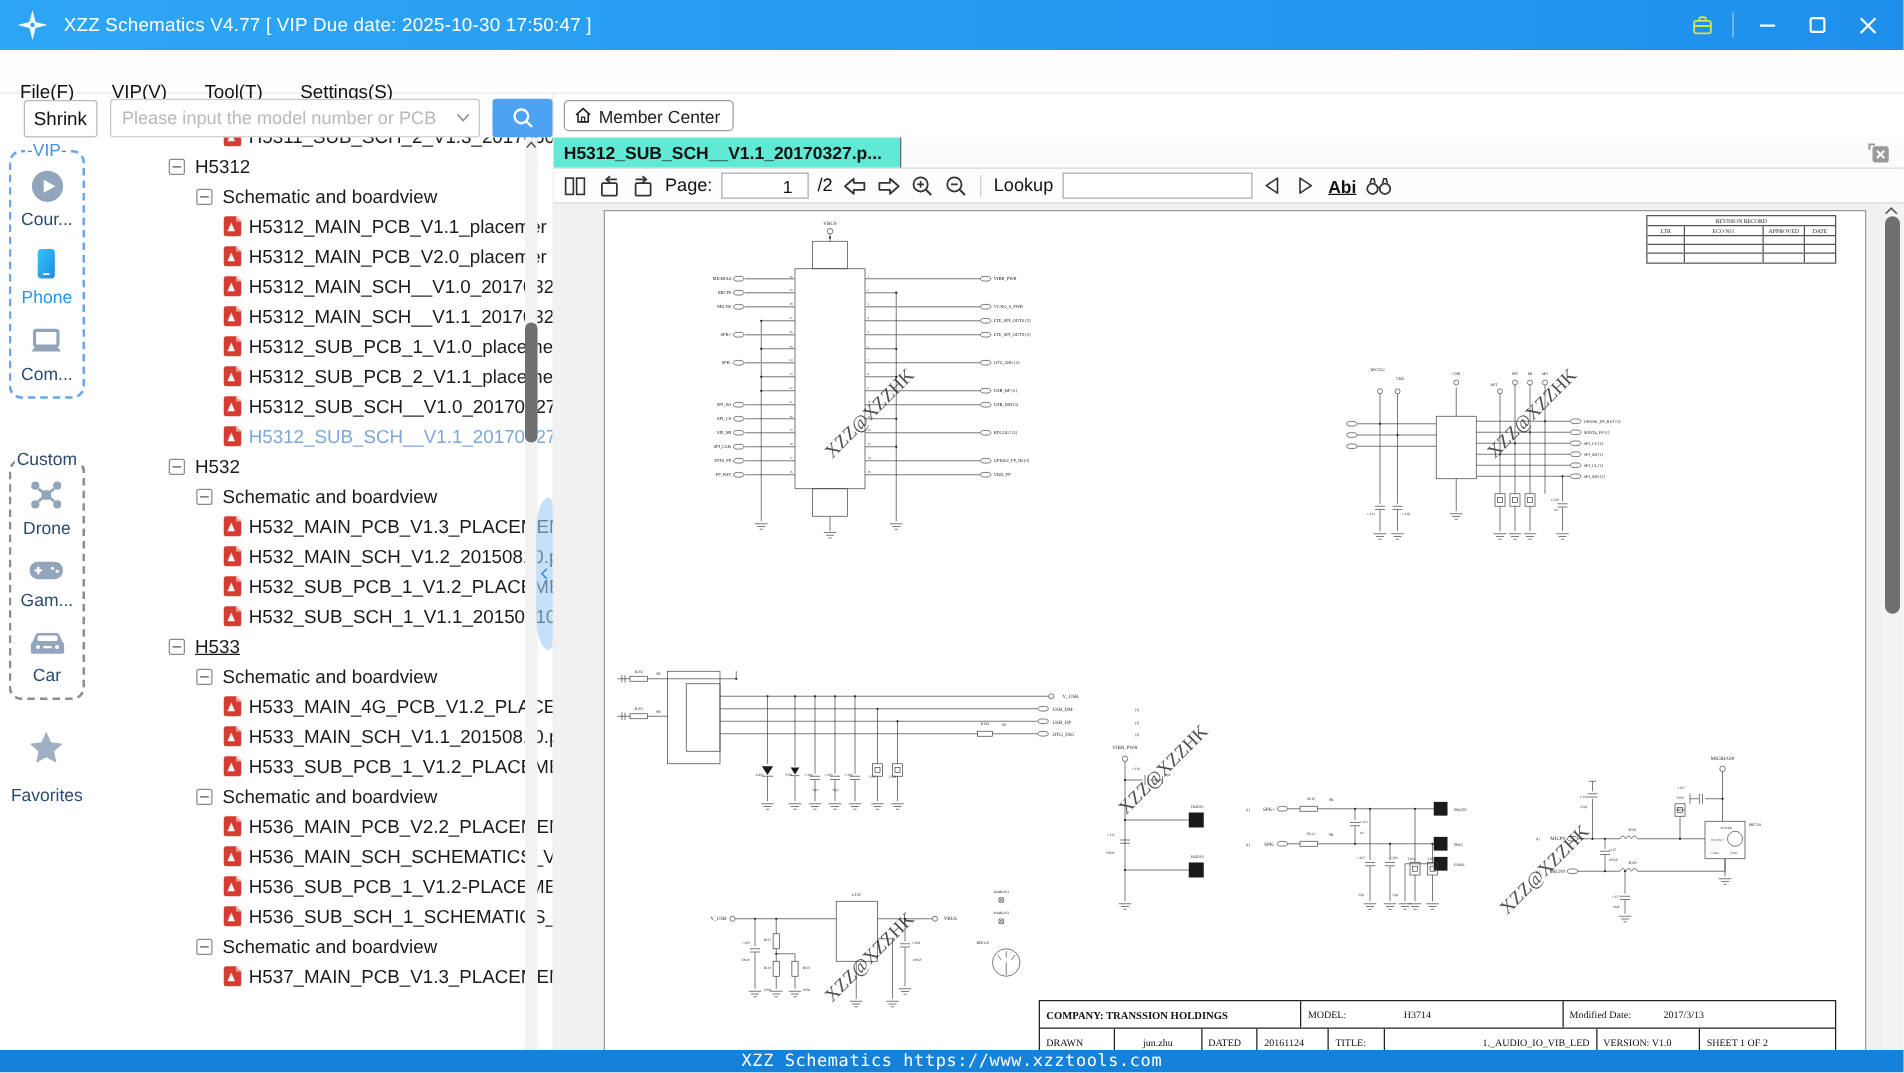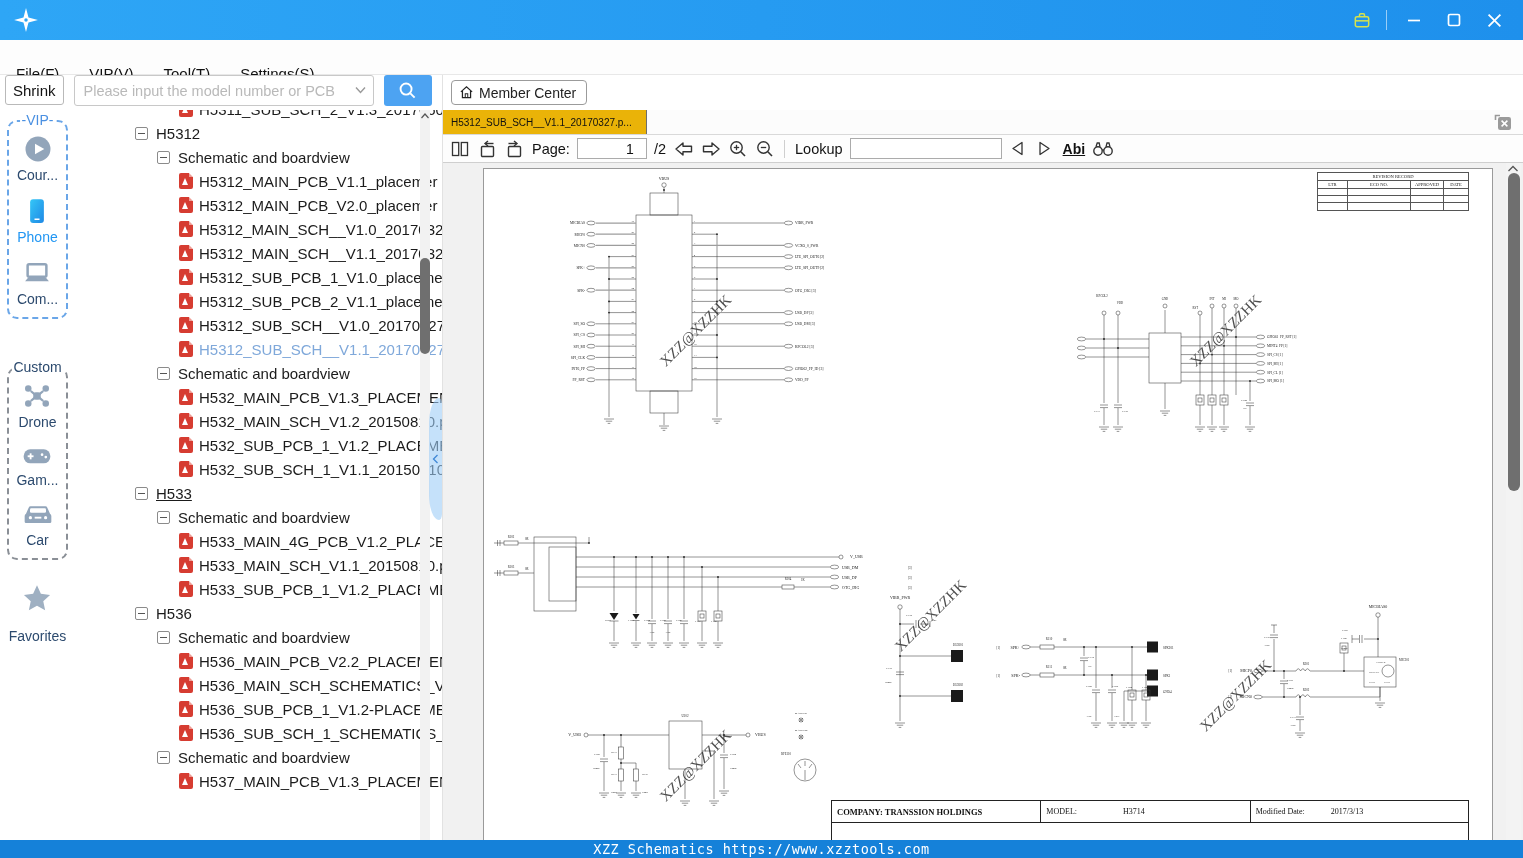--- a/index.html
+++ b/index.html
@@ -16,21 +16,21 @@
   
   .menubar { height:35px; display:flex; align-items:center; gap:30px; padding-left:16px; background:#fdfdfd; border-bottom:1px solid #e8e8e8; }
   .menu-item { font-size:15px; color:#111;margin-top:33px; }
 
   
   .content { display:flex; height:765px; }
   .left-col { width:443px; border-right:1px solid #e2e2e2; display:flex; flex-direction:column; }
   .right-col { flex:1; display:flex; flex-direction:column; min-width:0; }
 
   
-  .search-row { height:35px; display:flex; align-items:flex-start; padding-left:5px; gap:10px; }
+  .search-row { height:35px; display:flex; align-items:flex-end; padding-left:5px; gap:10px;margin-left:14px; }
   .shrink-btn { height:30px; padding:0 7px; background:#fff; border:1px solid #b9b9b9; border-radius:3px; font-size:15px; color:#111; }
   .model-input-wrap { position:relative; width:300px; }
   .model-input { width:100%; height:31px; border:1px solid #c8c8c8; border-radius:3px; padding:0 26px 0 9px; font-size:14.5px; color:#333; font-family:"Liberation Sans",sans-serif; }
   .model-input::placeholder { color:#b9b9b9; }
   .input-chev { position:absolute; right:8px; top:11px; }
   .search-btn { width:48px; height:31px; background:#4da3f2; border:none; border-radius:3px; display:flex; align-items:center; justify-content:center; }
 
   .left-body { display:flex; flex:1; min-height:0; position:relative; }
 
   
@@ -58,21 +58,21 @@
   .tree-scroll { position:absolute; top:0; right:12px; width:10px; height:100%; background:#f2f2f2; }
   .tree-scroll .thumb { position:absolute; left:0; top:148px; width:10px; height:96px; background:#6f6f6f; border-radius:5px; }
   .scroll-arrow { position:absolute; top:2px; left:0; }
   .collapse-handle { position:absolute; right:0; top:288px; width:13px; height:122px; background:rgba(158,205,246,.6); border-radius:10px 3px 3px 10px / 26px 6px 6px 26px; display:flex; align-items:center; justify-content:center; }
 
   
   .member-row { height:35px; display:flex; align-items:center; padding-left:8px; background:#fff; }
   .member-btn { height:25px; display:flex; align-items:center; gap:5px; padding:0 10px 0 7px; border:1px solid #9b9b9b; border-radius:4px; background:#fff; font-size:14px; color:#222; }
 
   .tab-bar { height:25px; display:flex; align-items:flex-end; background:#fcfcfc; border-bottom:1px solid #d9d9d9; position:relative; }
-  .doc-tab { height:24px; display:flex; align-items:center; padding:0 14px 0 8px; font-size:10px; font-weight:normal; color:#111; border-right:1px solid #6e6e6e; background:#eab308; }
+  .doc-tab { height:24px; display:flex; align-items:center; padding:0 14px 0 8px; font-size:14px; font-weight:bold; color:#111; border-right:1px solid #6e6e6e; background:#5eead4; }
   .closeall-btn { position:absolute; right:10px; top:3px; width:20px; height:18px; }
 
   .pdf-toolbar { height:28px; display:flex; align-items:center; gap:5px; padding-left:6px; border-bottom:1px solid #cfcfcf; background:#fdfdfd; }
   .tool-btn { width:22px; height:22px; display:flex; align-items:center; justify-content:center; }
   .tb-label { font-size:14.5px; color:#111; margin:0 2px; }
   .page-input { width:70px; height:21px; border:1px solid #ababab; font-size:14px; text-align:right; padding-right:12px; font-family:"Liberation Sans",sans-serif; color:#111; }
   .lookup-input { width:152px; height:21px; border:1px solid #ababab; font-size:13px; padding:0 4px; font-family:"Liberation Sans",sans-serif; }
   .vsep { width:1px; height:18px; background:#cfcfcf; margin:0 3px; }
   .abi { font-size:14px; color:#111; text-decoration:underline; margin:0 2px; font-weight:bold; }
 
@@ -116,20 +116,21 @@
   .statusbar { height:18px; background:#1581d9; color:#fff; display:flex; align-items:center; justify-content:center; font-family:"DejaVu Sans Mono",monospace; font-size:13.5px; letter-spacing:.5px; }
 </style>
 </head>
 <body>
 
 <div class="titlebar">
   <svg class="app-logo" viewBox="0 0 24 24">
     <path d="M12 1 L14.3 9.7 L23 12 L14.3 14.3 L12 23 L9.7 14.3 L1 12 L9.7 9.7 Z" fill="#ffffff"></path>
     <circle cx="12" cy="12" r="1.6" fill="#2ea6f6"></circle>
   </svg>
+  <span class="tb-title">XZZ Schematics V4.77 [ VIP Due date: 2025-10-30 17:50:47 ]</span>
   <div class="tb-right">
     <svg width="20" height="20" viewBox="0 0 24 24">
       <rect x="4" y="8" width="16" height="12" rx="2" stroke="#d7e34c" stroke-width="1.8" fill="none"></rect>
       <path d="M9 8 V6 a1.5 1.5 0 0 1 1.5-1.5 h3 A1.5 1.5 0 0 1 15 6 v2" stroke="#d7e34c" stroke-width="1.8" fill="none"></path>
       <line x1="4" y1="13" x2="20" y2="13" stroke="#d7e34c" stroke-width="1.8"></line>
     </svg>
     <div class="tb-sep"></div>
     <div class="wbtn">
       <svg width="14" height="14" viewBox="0 0 14 14">
           <line x1="1" y1="7.5" x2="13" y2="7.5" stroke="#fff" stroke-width="1.7"></line>
@@ -294,20 +295,24 @@
               <span class="tlabel">H5312_SUB_PCB_2_V1.1_placemer</span>
             </div>
             <div class="tree-row" style="padding-left: 104px;">
               <span class="pdficon"></span>
               <span class="tlabel">H5312_SUB_SCH__V1.0_20170327.</span>
             </div>
             <div class="tree-row sel" style="padding-left: 104px;">
               <span class="pdficon"></span>
               <span class="tlabel">H5312_SUB_SCH__V1.1_20170327.</span>
             </div>
+            <div class="tree-row" style="padding-left: 60px;">
+              <span class="tbox"></span>
+              <span class="tlabel">H532</span>
+            </div>
             <div class="tree-row" style="padding-left: 82px;">
               <span class="tbox"></span>
               <span class="tlabel">Schematic and boardview</span>
             </div>
             <div class="tree-row" style="padding-left: 104px;">
               <span class="pdficon"></span>
               <span class="tlabel">H532_MAIN_PCB_V1.3_PLACEMEN</span>
             </div>
             <div class="tree-row" style="padding-left: 104px;">
               <span class="pdficon"></span>
@@ -333,24 +338,20 @@
               <span class="pdficon"></span>
               <span class="tlabel">H533_MAIN_4G_PCB_V1.2_PLACEI</span>
             </div>
             <div class="tree-row" style="padding-left: 104px;">
               <span class="pdficon"></span>
               <span class="tlabel">H533_MAIN_SCH_V1.1_20150810.p</span>
             </div>
             <div class="tree-row" style="padding-left: 104px;">
               <span class="pdficon"></span>
               <span class="tlabel">H533_SUB_PCB_1_V1.2_PLACEMEI</span>
-            </div>
-            <div class="tree-row" style="padding-left: 60px;">
-              <span class="tbox"></span>
-              <span class="tlabel">H536</span>
             </div>
             <div class="tree-row" style="padding-left: 82px;">
               <span class="tbox"></span>
               <span class="tlabel">Schematic and boardview</span>
             </div>
             <div class="tree-row" style="padding-left: 104px;">
               <span class="pdficon"></span>
               <span class="tlabel">H536_MAIN_PCB_V2.2_PLACEMEN</span>
             </div>
             <div class="tree-row" style="padding-left: 104px;">
@@ -1039,20 +1040,30 @@
             <div class="tb-c tb-company">COMPANY: TRANSSION HOLDINGS</div>
             <div class="tb-c tb-model">
               <span>MODEL:</span>
               <span>H3714</span>
             </div>
             <div class="tb-c tb-mod">
               <span>Modified Date:</span>
               <span>2017/3/13</span>
             </div>
           </div>
+          <div class="tb-row tb-r2">
+            <div class="tb-c c-drawn">DRAWN</div>
+            <div class="tb-c c-drawnv">jun.zhu</div>
+            <div class="tb-c c-dated">DATED</div>
+            <div class="tb-c c-datedv">20161124</div>
+            <div class="tb-c c-titlel">TITLE:</div>
+            <div class="tb-c c-titlev">1._AUDIO_IO_VIB_LED</div>
+            <div class="tb-c c-ver">VERSION: V1.0</div>
+            <div class="tb-c c-sheet">SHEET  1  OF  2</div>
+          </div>
         </div>
       </div>
 
       <div class="vscroll">
         <svg class="scroll-arrow" width="14" height="9" viewBox="0 0 14 9" style="position:absolute;top:1px;left:0;">
             <polyline points="2.5,7 7,2.5 11.5,7" stroke="#555" stroke-width="1.3" fill="none"></polyline>
           </svg>
         <div class="thumb"></div>
       </div>
     </div>

